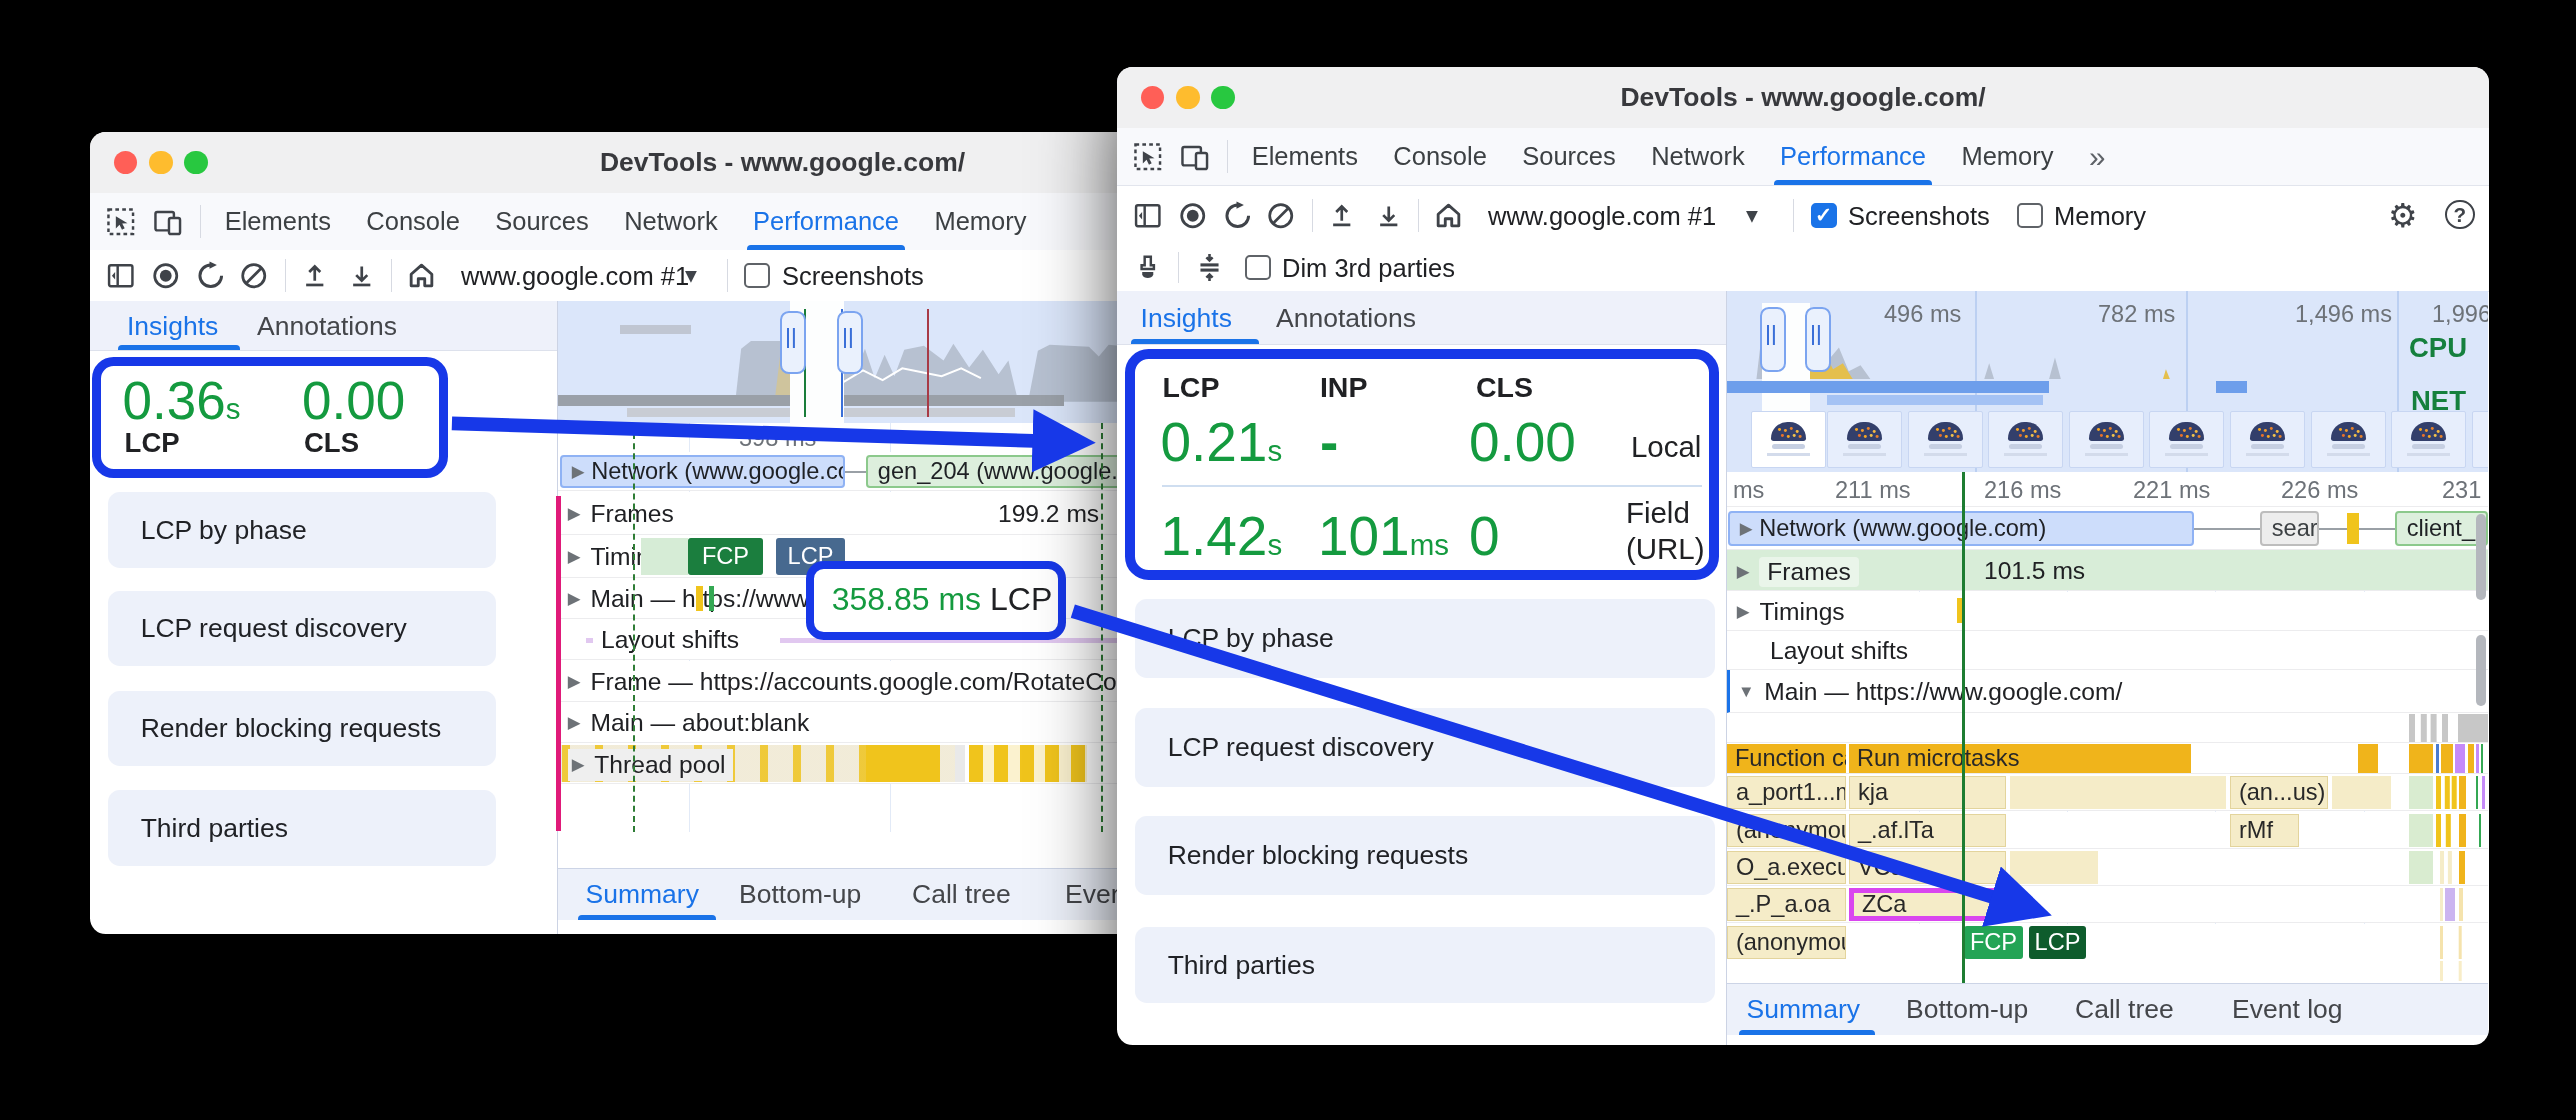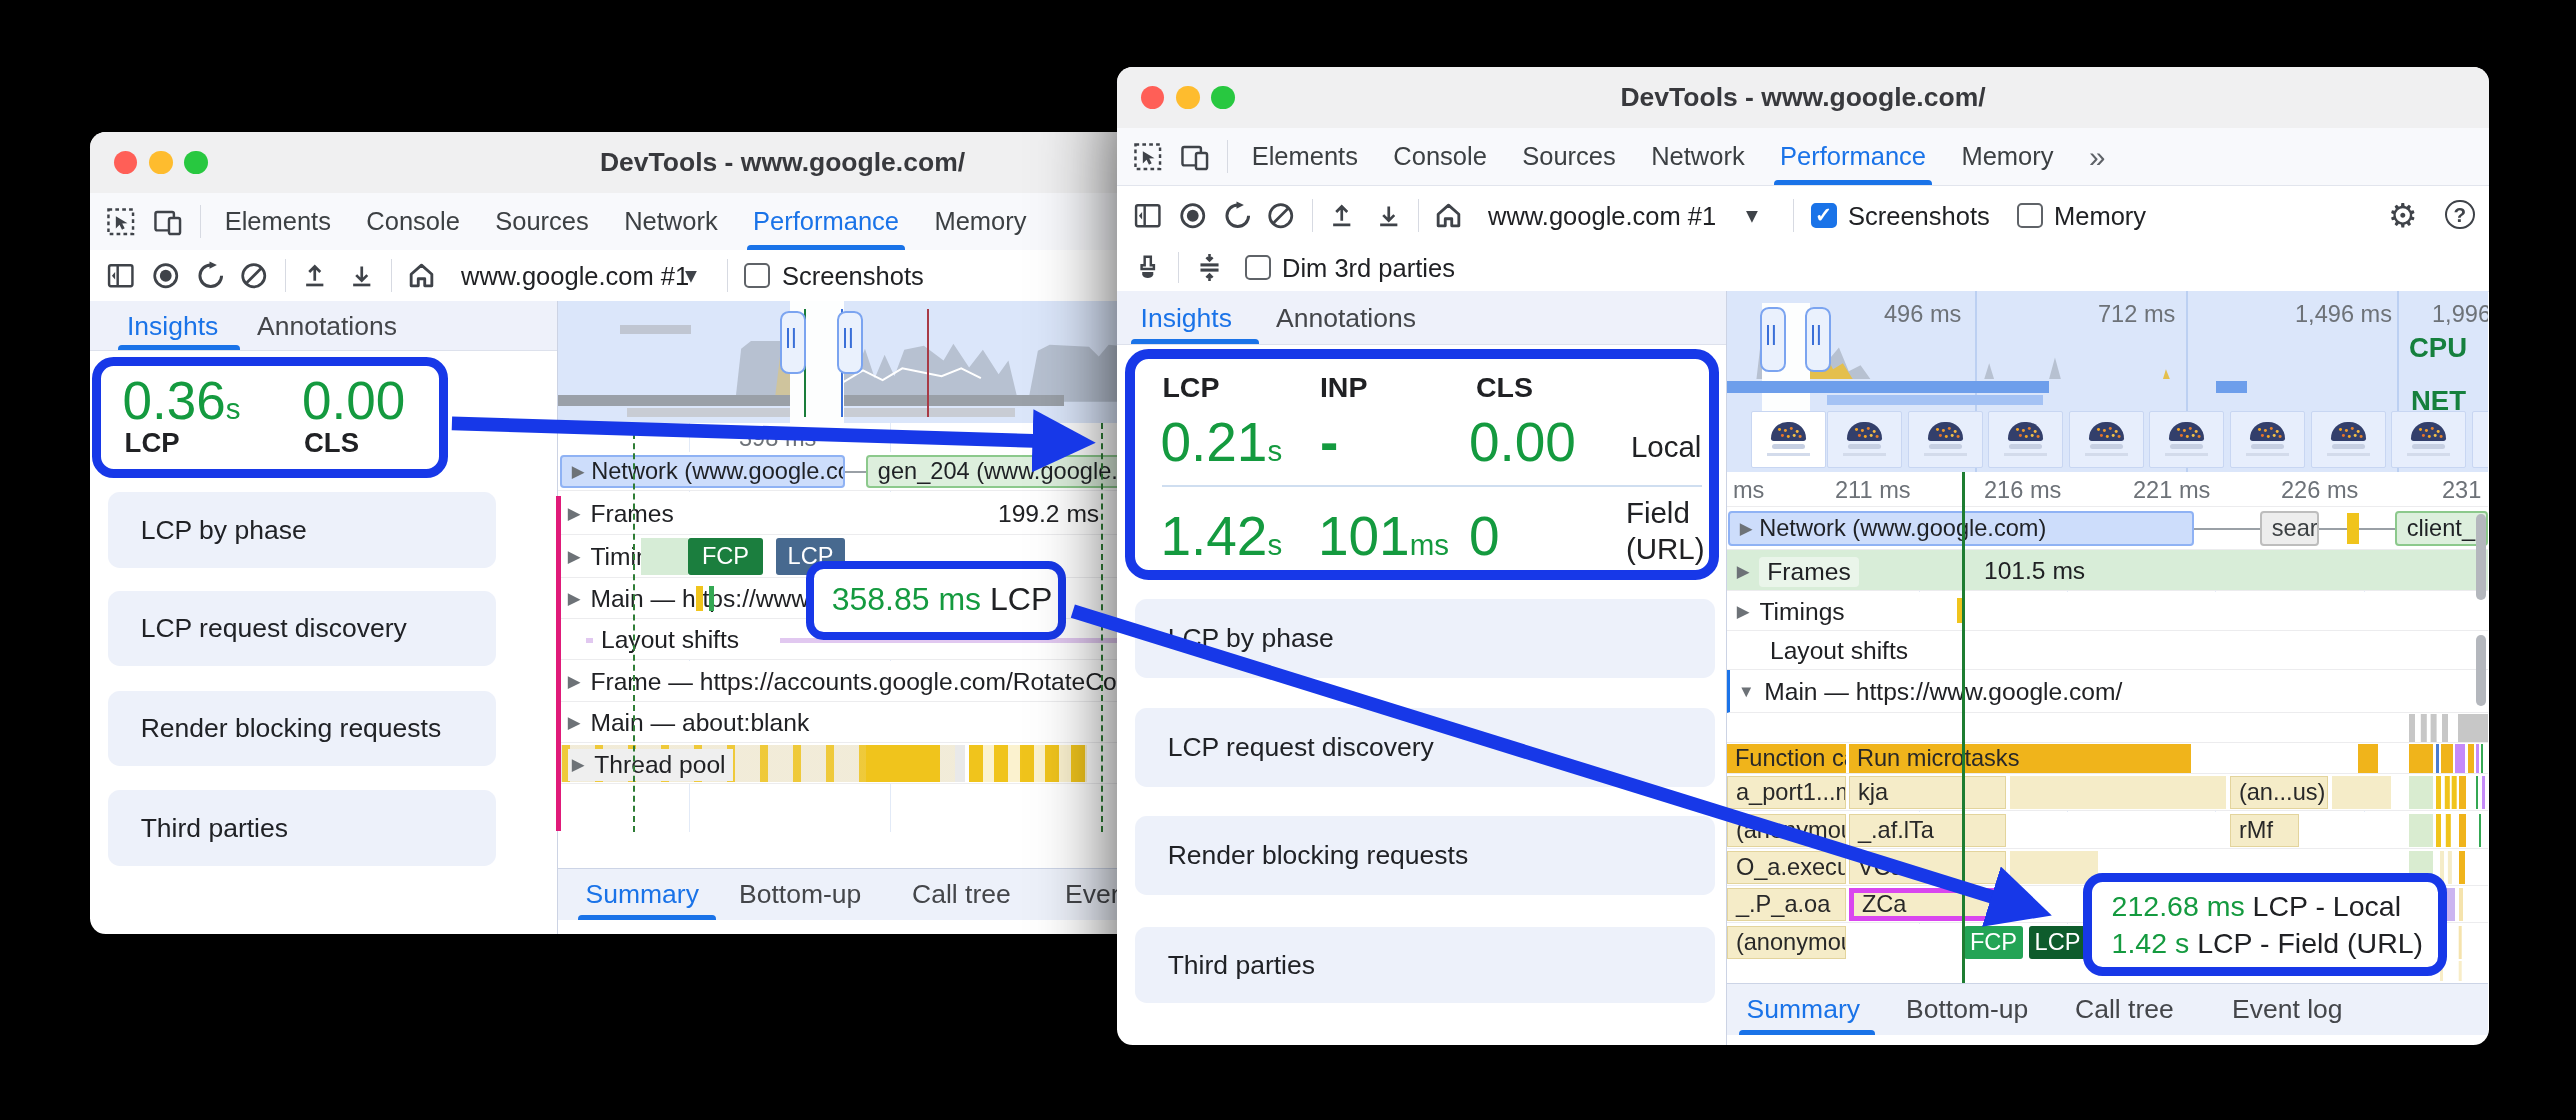--- a/index.html
+++ b/index.html
@@ -365,21 +365,21 @@
   <div class="card" style="left:17.7px;top:641px;width:580px;height:79px">LCP request discovery</div>
   <div class="card" style="left:17.7px;top:749px;width:580px;height:79px">Render blocking requests</div>
   <div class="card" style="left:17.7px;top:860px;width:580px;height:76px">Third parties</div>
 
   <div class="abs" style="left:609px;top:224px;width:1px;bottom:0;background:#ccd3e4"></div>
   <div class="flameband" style="left:610px;top:224px;width:761px;height:181px">
     <div class="gridv" style="left:248px;top:0;height:181px"></div>
     <div class="gridv" style="left:459px;top:0;height:181px"></div>
     <div class="gridv" style="left:670px;top:0;height:181px"></div>
     <span class="rulerlbl" style="left:157px;top:9.8px">496 ms</span>
-    <span class="rulerlbl" style="left:371px;top:9.8px">712 ms</span>
+    <span class="rulerlbl" style="left:371px;top:9.8px">782 ms</span>
     <span class="rulerlbl" style="left:568px;top:9.8px">1,496 ms</span>
     <span class="rulerlbl" style="left:705px;top:9.8px">1,996 ms</span>
     <span class="bandlbl" style="left:682px;top:41px">CPU</span>
     <span class="bandlbl" style="left:684px;top:94px">NET</span>
     <svg class="abs" style="left:0;top:33px" width="761" height="55" viewBox="0 0 775 56">
       <polygon fill="#b7c1d1" points="30,56 34,22 40,10 46,28 52,6 58,24 66,4 74,28 82,12 88,32 96,10 104,36 114,24 124,48 136,42 146,56"></polygon>
       <polygon fill="#e4bf4d" points="36,56 42,32 48,18 54,36 60,22 68,32 76,46 84,26 92,42 100,30 108,46 118,40 128,56"></polygon>
       <polygon fill="#b07fe8" points="40,56 44,46 48,56"></polygon>
       <polygon fill="#b7c1d1" points="262,56 267,40 272,56"></polygon>
       <polygon fill="#b7c1d1" points="328,56 334,34 340,56"></polygon>
@@ -563,24 +563,20 @@
     <div class="badge" style="left:302px;top:2px;width:57px;height:33px;background:#0e5c2c">LCP</div>
     <div class="bar" style="left:713px;top:2px;width:2.9px;height:33px;background:#f5e3ad;box-shadow:18.7px 0 #f5e3ad"></div>
   </div>
   <div class="frow" style="left:610px;top:894px;width:761px;height:21.6px;border-bottom:none">
     <div class="bar" style="left:713px;top:0;width:2.9px;height:19.6px;background:#f8edc8;box-shadow:18.7px 0 #f8edc8"></div>
   </div>
   <div class="solidgreen" style="left:845px;top:405px;height:511px"></div>
   <div class="scrollthumb" style="left:1359px;top:447px;height:86px"></div>
   <div class="scrollthumb" style="left:1359px;top:568px;height:71px"></div>
 
-  <div class="blueBox" style="left:966px;top:806px;width:364px;height:103px;border-radius:19.6px">
-    <span class="abs" style="left:19.6px;top:7.9px;font-size:28.5px;white-space:nowrap"><span class="g">212.68 ms</span> <span>LCP - Local</span></span>
-    <span class="abs" style="left:19.6px;top:45px;font-size:28.5px;white-space:nowrap"><span class="g">1.42 s</span> <span>LCP - Field (URL)</span></span>
-  </div>
   <div class="btabs" style="left:610px;top:916px;width:761px;height:51px">
     <span class="btab active" style="left:19.6px;top:9.8px">Summary</span>
     <span class="punder" style="left:11.8px;top:46px;width:136px"></span>
     <span class="btab" style="left:179px;top:9.8px">Bottom-up</span>
     <span class="btab" style="left:348px;top:9.8px">Call tree</span>
     <span class="btab" style="left:505px;top:9.8px">Event log</span>
   </div>
 </div>
 
 <svg width="2576" height="1121" style="position:absolute;left:0;top:0;z-index:60;pointer-events:none" viewBox="0 0 2622 1141">

